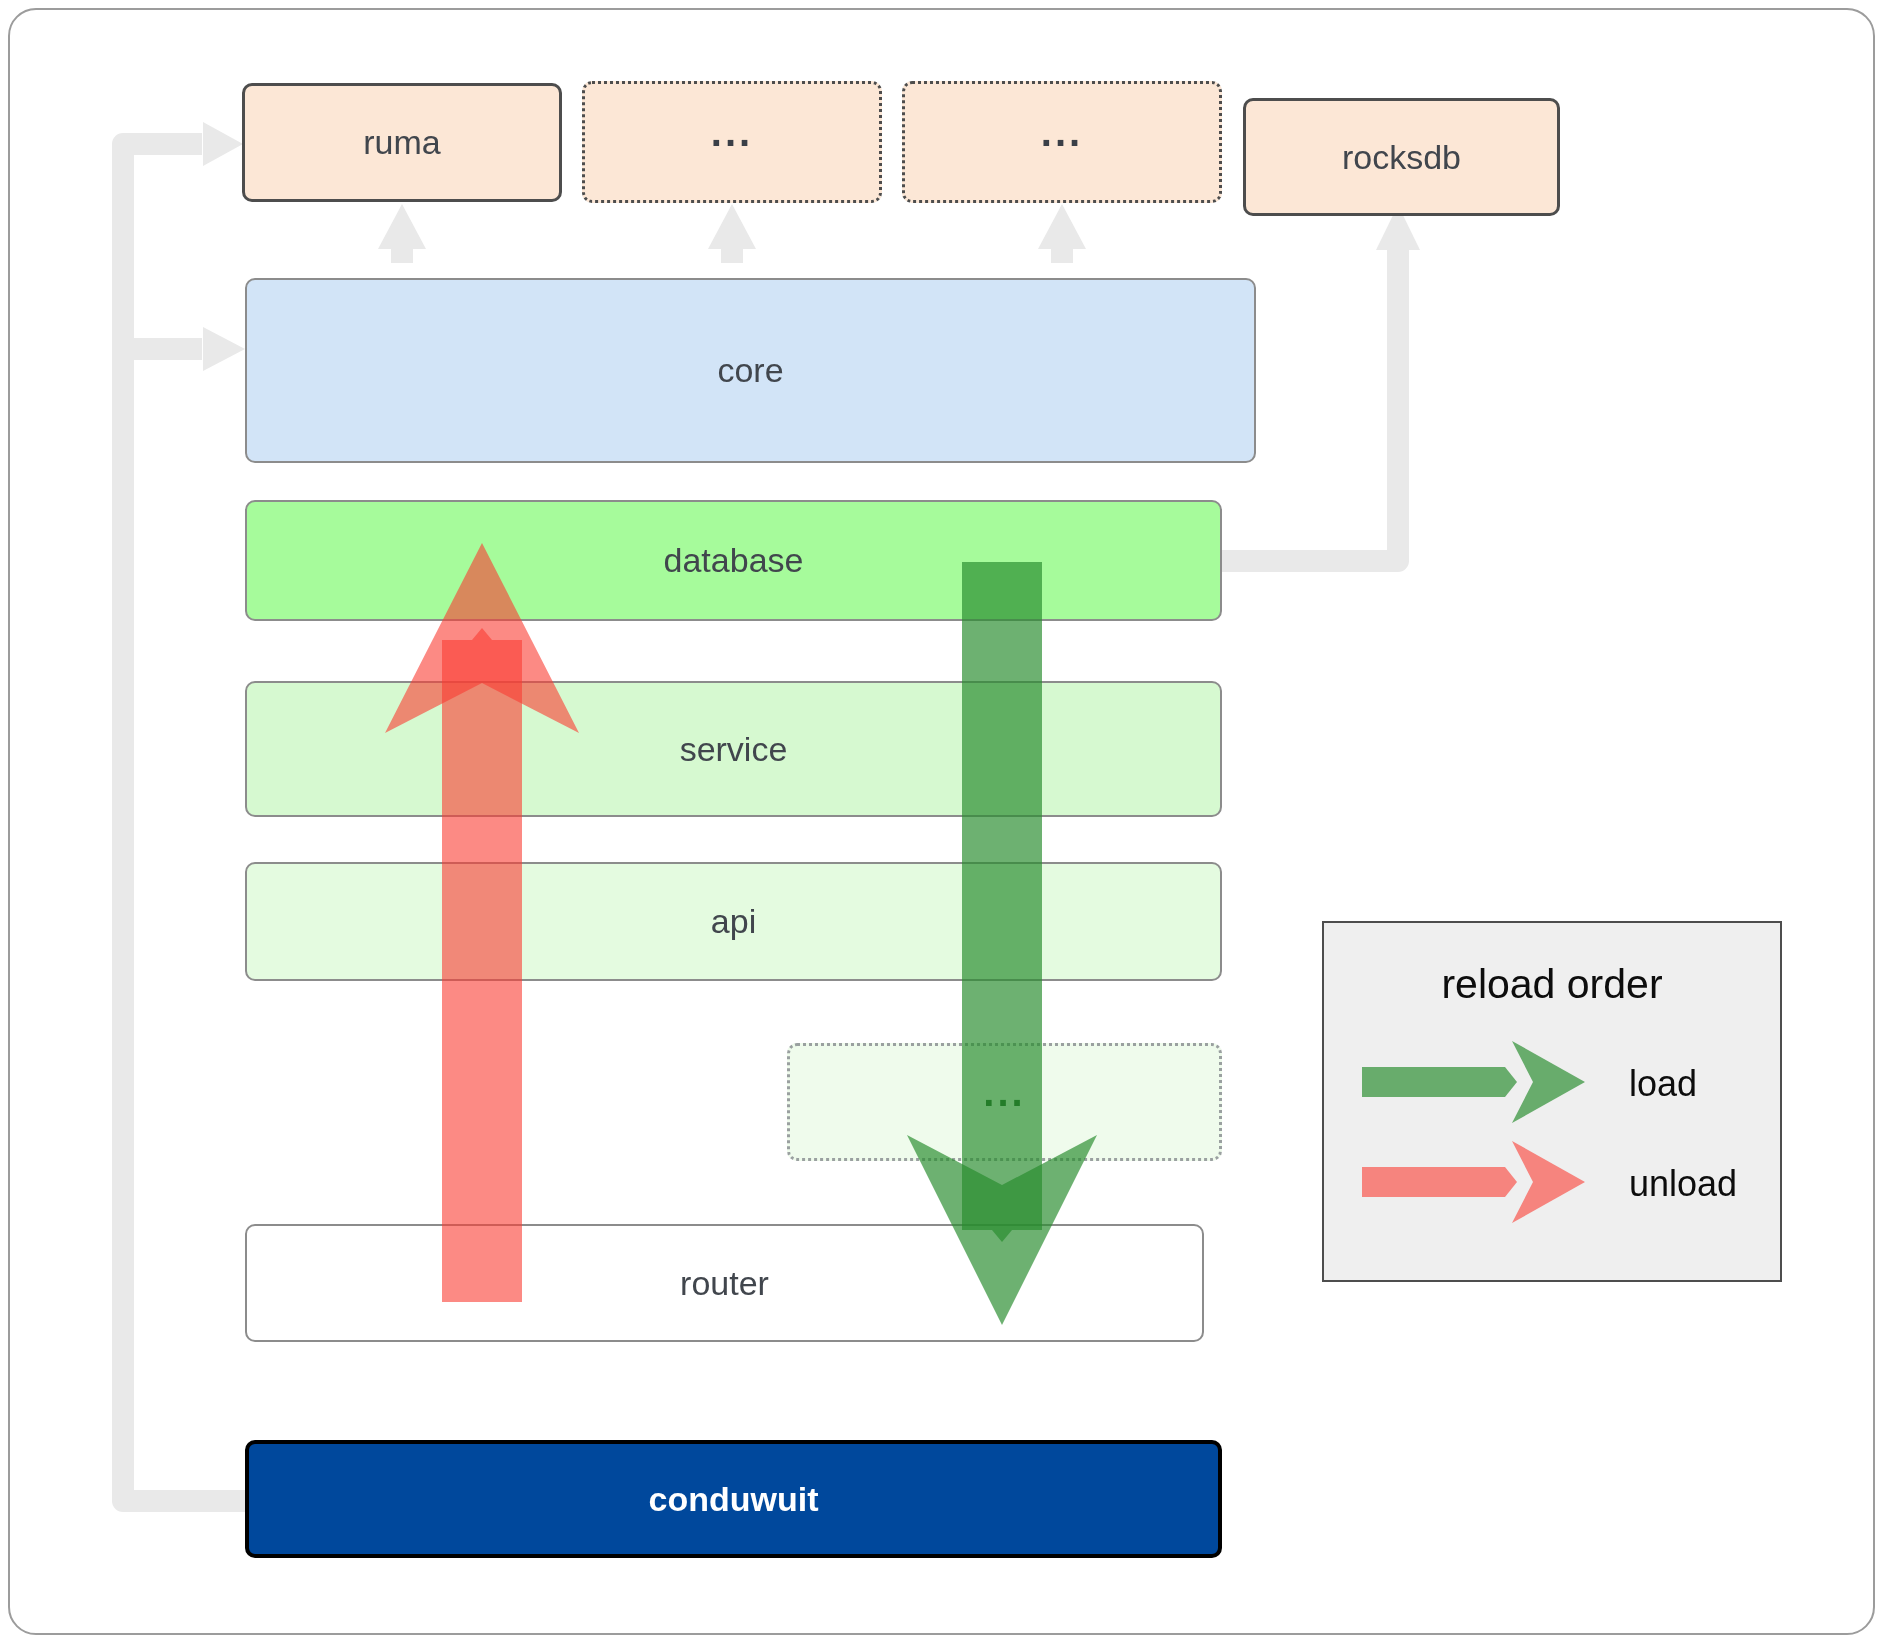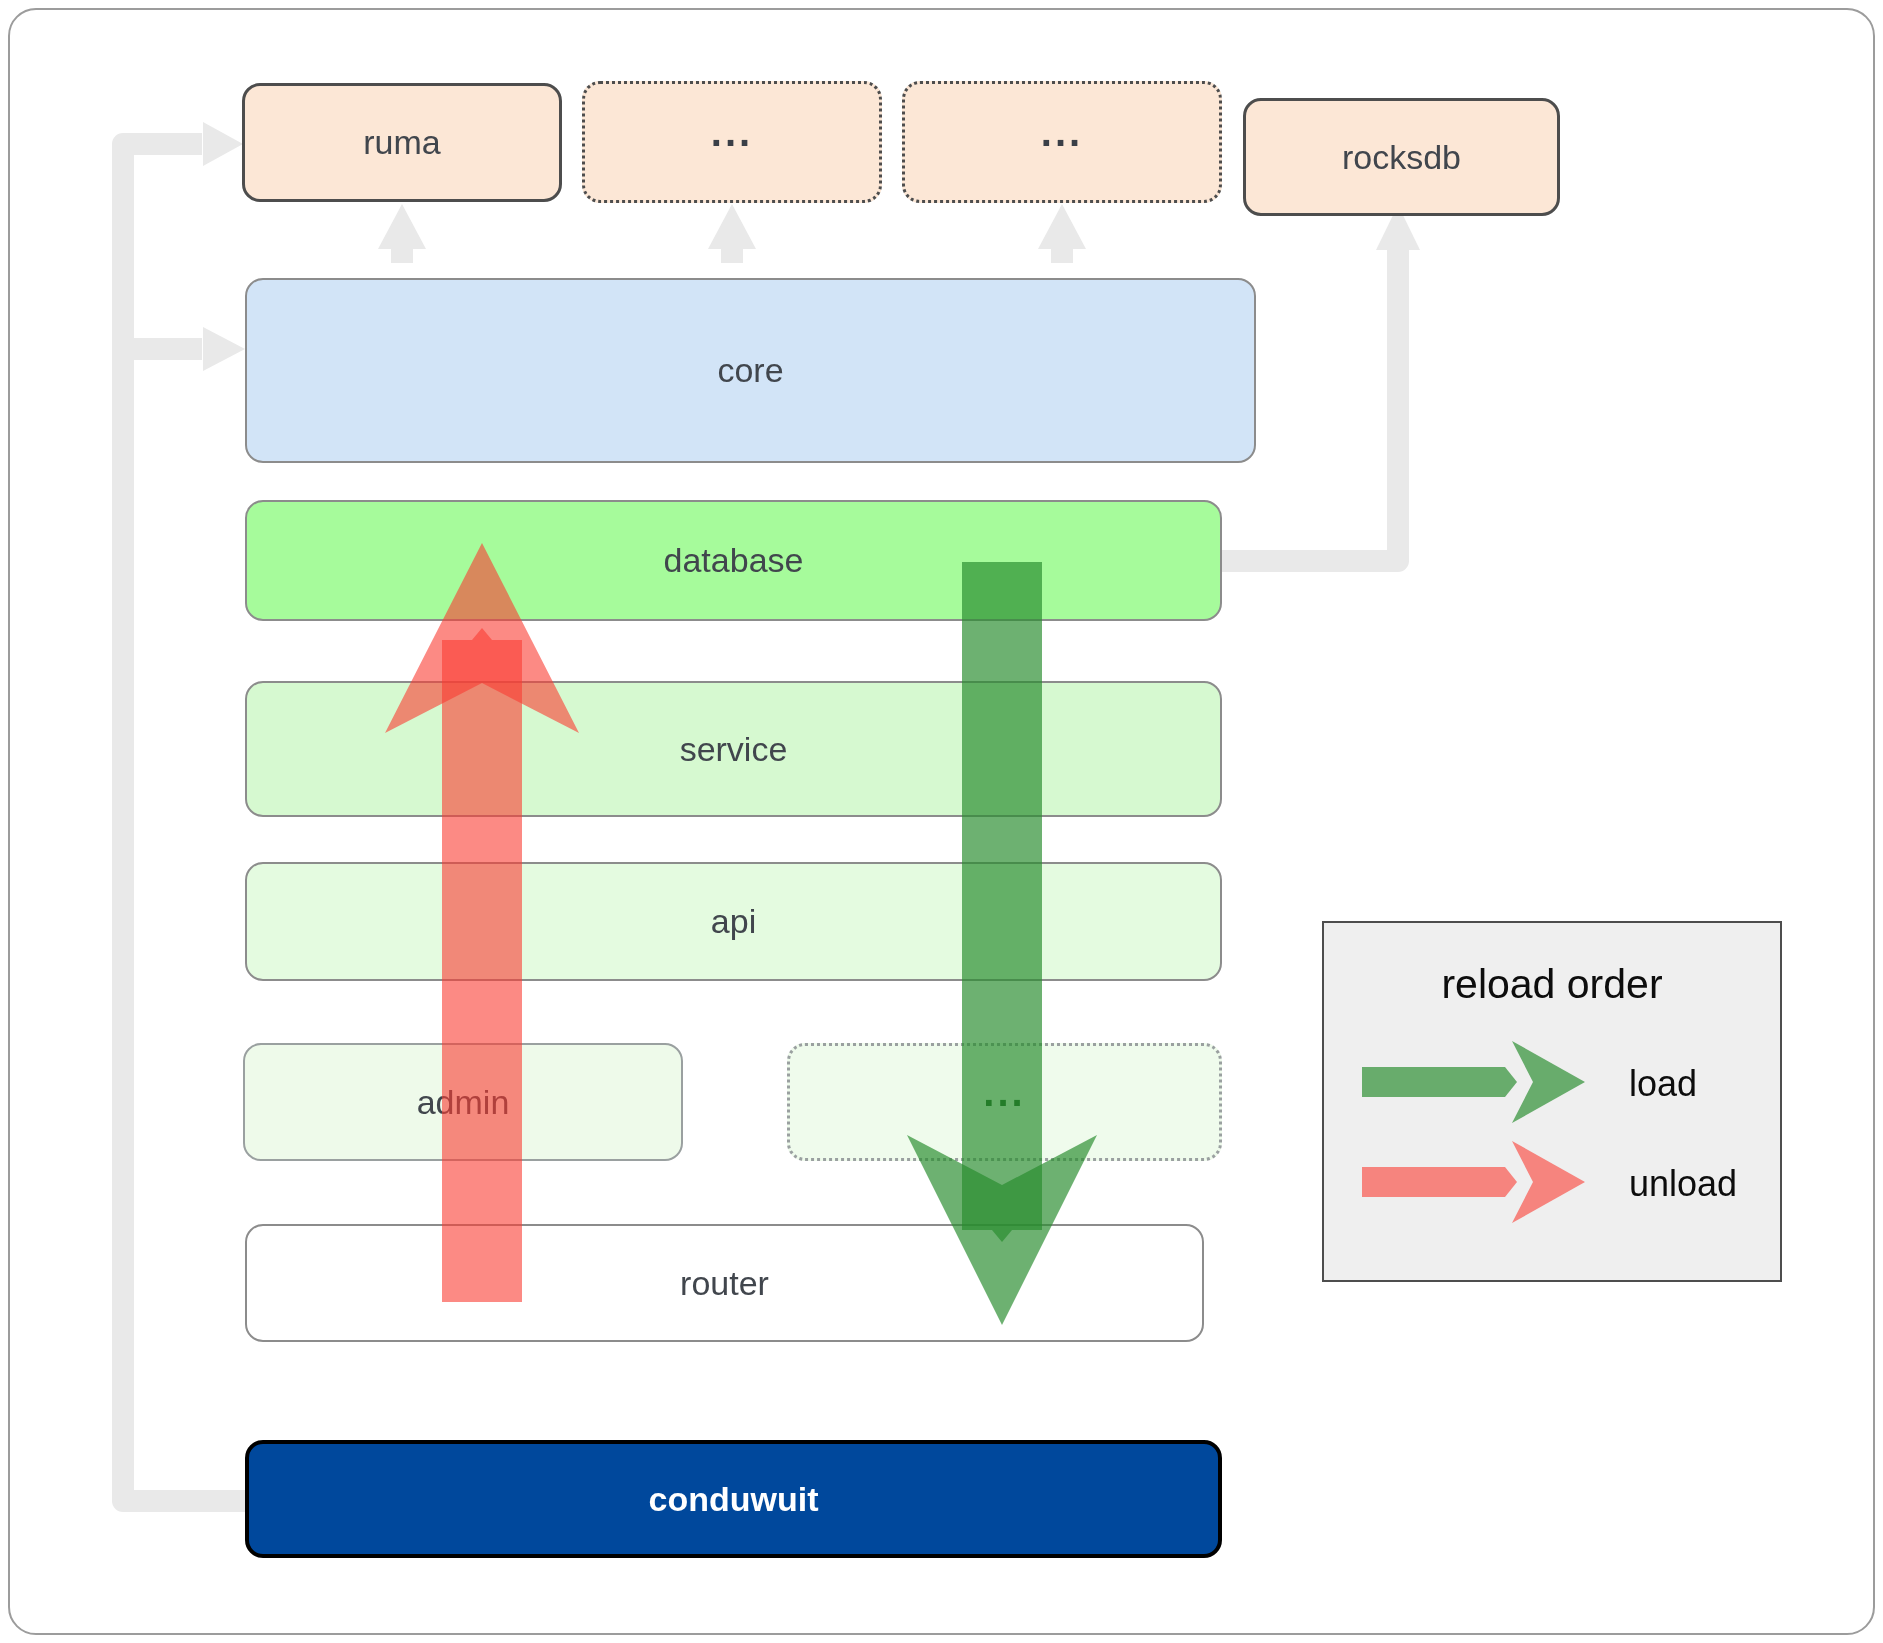--- a/index.html
+++ b/index.html
@@ -8,21 +8,21 @@
     font-family:"Liberation Sans","DejaVu Sans",sans-serif;
   }
   #frame{
     position:absolute;left:8px;top:8px;width:1863px;height:1623px;
     border:2px solid #9c9c9c;border-radius:28px;pointer-events:none;z-index:0;
   }
   svg.layer{position:absolute;left:0;top:0;z-index:1;}
   svg.flows{z-index:6;}
   .node{
     position:absolute;display:flex;align-items:center;justify-content:center;
-    box-sizing:border-box;border-radius:18px;z-index:3;
+    box-sizing:border-box;border-radius:10px;z-index:3;
     color:#41464d;font-size:34px;
   }
   .solid-dark{border:3px solid #4d4d4d;}
   .dotted-dark{border:3px dotted #4d4d4d;}
   .solid-gray{border:2px solid #8c8c8c;}
   .solid-lite{border:2px solid #9aa0a0;}
   .dotted-lite{border:3px dotted #9aa0a0;}
   .peach{background:#fce7d6;}
   .blue{background:#d2e4f7;}
   .green-bright{background:#a6fb9b;}
@@ -97,23 +97,20 @@
   </div>
 
   <div class="node green-med solid-gray" style="left:245px;top:681px;width:977px;height:136px;">
     <span>service</span>
   </div>
 
   <div class="node green-light solid-gray" style="left:245px;top:862px;width:977px;height:119px;">
     <span>api</span>
   </div>
 
-  <div class="node green-pale solid-lite" style="left:243px;top:1043px;width:440px;height:118px;">
-    <span>admin</span>
-  </div>
   <div class="node green-paler dotted-lite" style="left:787px;top:1043px;width:435px;height:118px;">
     <span class="dots-label" style="color:#1c5c20;">...</span>
   </div>
 
   <div class="node white solid-gray" style="left:245px;top:1224px;width:959px;height:118px;">
     <span>router</span>
   </div>
 
   <div class="node navy" style="left:245px;top:1440px;width:977px;height:118px;">
     <span>conduwuit</span>

